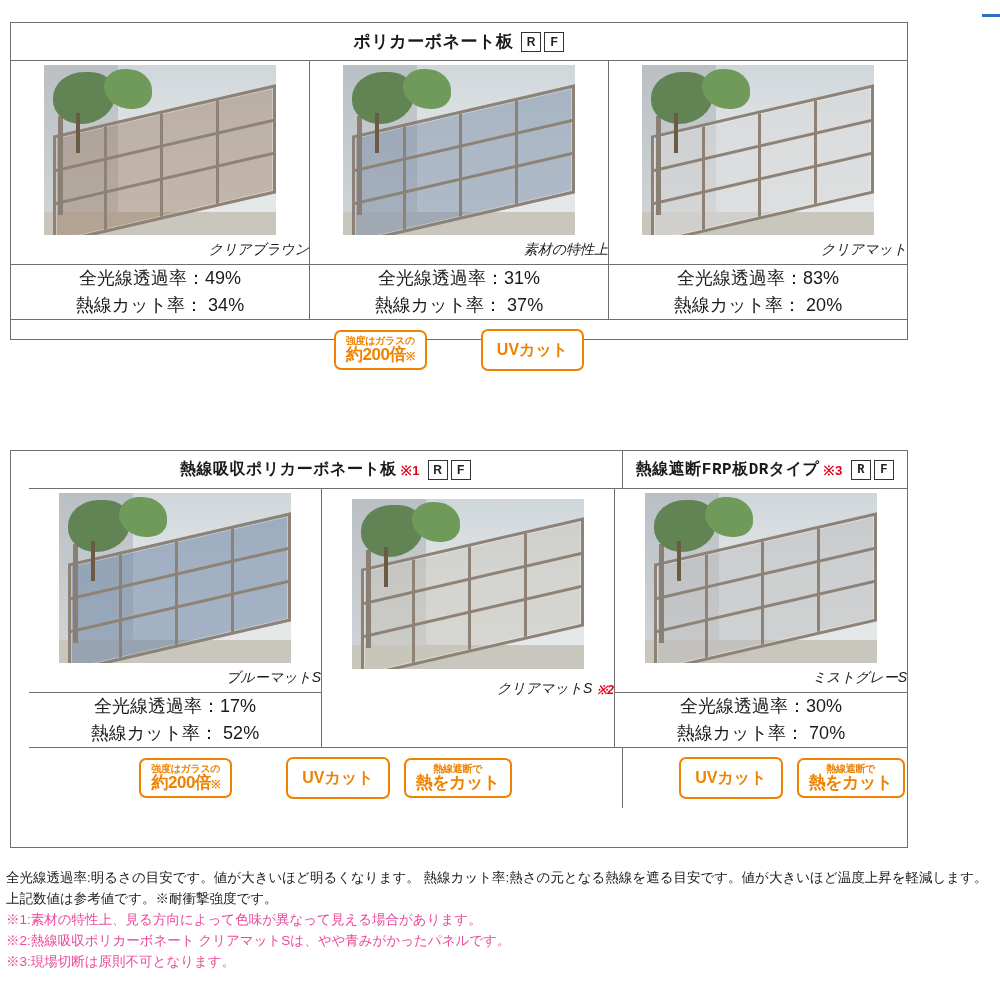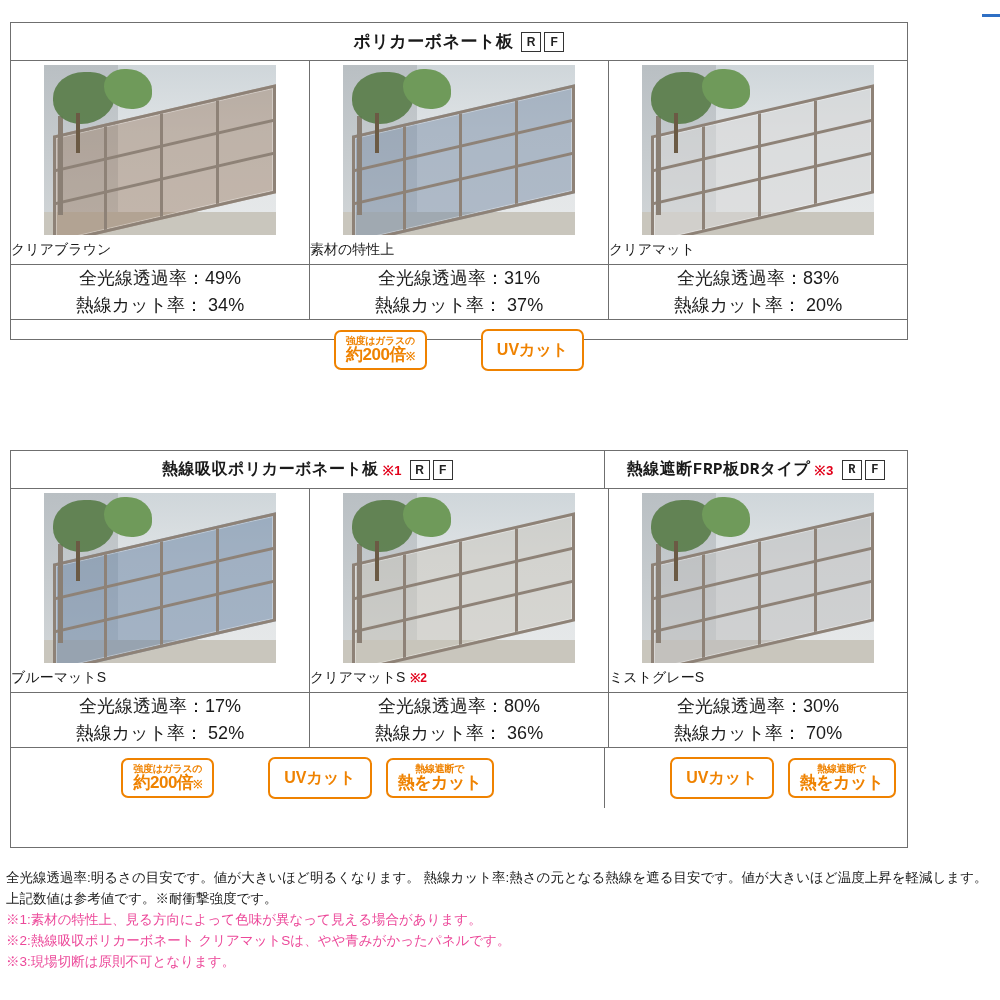--- a/index.html
+++ b/index.html
@@ -23,21 +23,21 @@
   }
 
   
   .panel {
     position: absolute;
     border: 1px solid #6f6f6f;
     box-sizing: border-box;
     background: #fff;
   }
   .panel-1 { left: 10px; top: 22px; width: 898px; height: 318px; }
-  .panel-2 { left: 10px; top: 450px; width: 898px; height: 398px; }
+  .panel-2 { left: 10px; top: 450px; width: 898px; height: 398px; padding-left: 18px; }
 
   .panel-header {
     height: 38px;
     border-bottom: 1px solid #6f6f6f;
     display: flex;
     align-items: center;
     justify-content: center;
     font-weight: bold;
     font-size: 17px;
     letter-spacing: 0.5px;
@@ -111,22 +111,23 @@
     display: flex;
     align-items: center;
     justify-content: center;
     padding-top: 4px;
     box-sizing: border-box;
   }
   .caption {
     height: 30px;
     display: flex;
     align-items: center;
-    justify-content: flex-start;
+    justify-content: flex-end;
     font-size: 14px;
+    font-style: italic;
   }
   .caption .sub-note {
     color: #e2001a;
     font-size: 12px;
     margin-left: 5px;
     font-weight: bold;
   }
   .specs {
     border-top: 1px solid #6f6f6f;
     flex: 1;
@@ -462,24 +463,20 @@
             <div class="beam" style="left:6%; top:30%; width:5px; height:58%;"></div>
             <div class="tree" style="left:4%; top:4%; width:62px; height:52px;"></div>
             <div class="tree2" style="left:26%; top:2%; width:48px; height:40px;"></div>
             <div class="trunk" style="left:14%; top:48px; height:40px;"></div>
           </div>
         </div>
         <div class="caption">
           <span>クリアマットS</span>
           <span class="sub-note">※2</span>
         </div>
-        <div class="specs">
-          <div>全光線透過率：80%</div>
-          <div>熱線カット率： 36%</div>
-        </div>
       </div>
 
       <div class="col">
         <div class="photo-wrap">
           <div class="photo">
             <div class="sky"></div>
             <div class="wall"></div>
             <div class="ground"></div>
             <div class="roof" style="background: rgba(190,190,190,0.55);">
               <div class="hbar" style="top:30%"></div>

